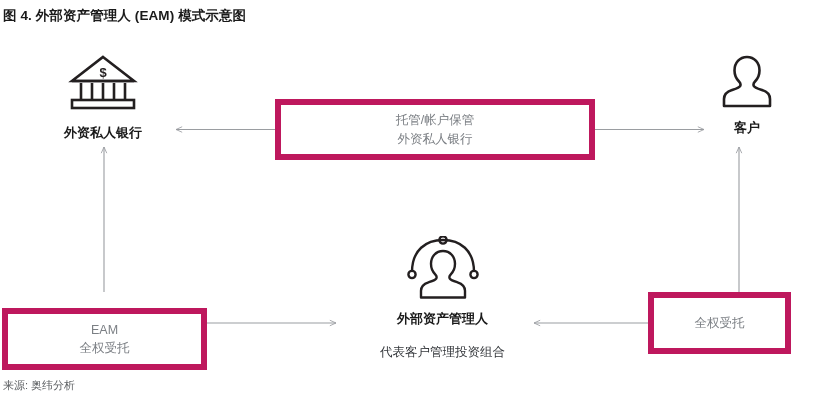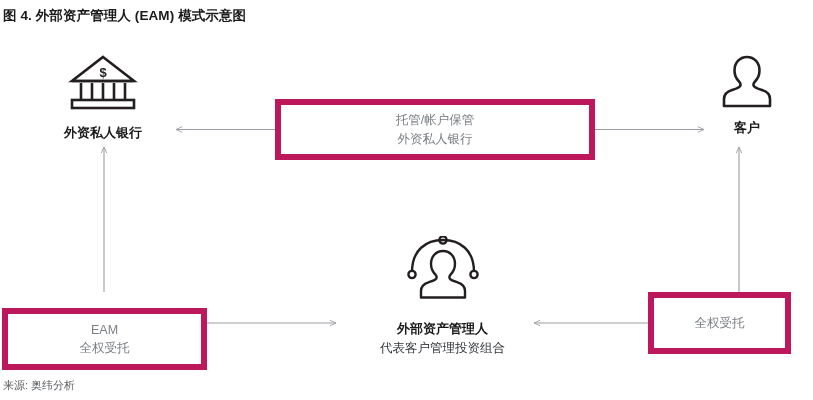--- a/index.html
+++ b/index.html
@@ -88,28 +88,28 @@
   .node-icon { display: block; line-height: 0; }
 
   .node-label {
     font-size: 13px;
     font-weight: bold;
     color: #1a1a1a;
     white-space: nowrap;
   }
   #node-bank .node-label   { margin-top: 12px; }
   #node-client .node-label { margin-top: 9px; }
-  #node-eam-person .node-label { margin-top: 16px; }
+  #node-eam-person .node-label { margin-top: 6px; }
 
   .node-sublabel {
     font-size: 12.5px;
     font-weight: normal;
     color: #33363a;
     white-space: nowrap;
-    margin-top: 2px;
+    margin-top: 16px;
   }
 </style>
 </head>
 <body>
 
 <div id="figure-root">
 
   <div class="fig-title">图 4. 外部资产管理人 (EAM) 模式示意图</div>
 
   <svg id="connectors" viewBox="0 0 813 400">

